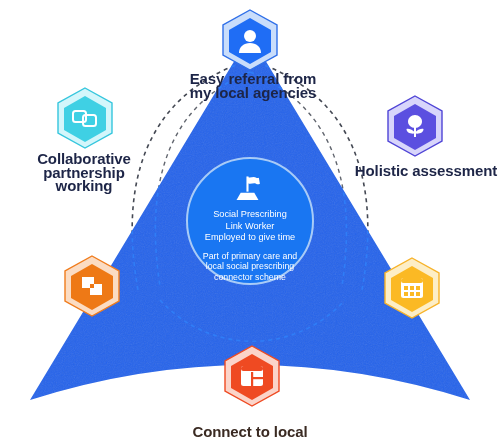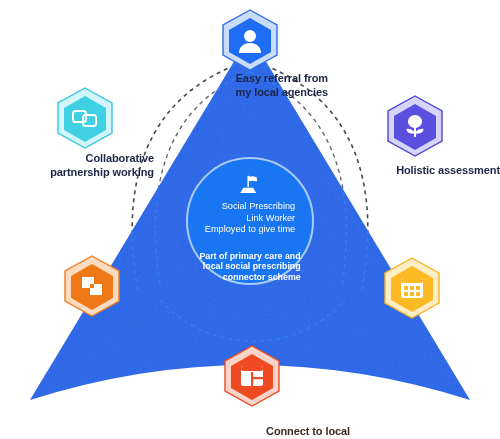--- a/index.html
+++ b/index.html
@@ -19,23 +19,23 @@
   .node{position:absolute;}
   .hex{
     position:relative;
     width:62px;height:62px;
   }
   .hex .halo,.hex .body{
     position:absolute;left:0;top:0;width:100%;height:100%;
   }
   .hex-label{
     position:absolute;
-    text-align:right;
+    text-align:center;
     font-weight:bold;
-    font-size:11px;
+    font-size:15px;
     line-height:13.5px;
     color:#1d2547;
     white-space:pre-line;
     letter-spacing:-0.1px;
   }
 
   
   #center-circle{
     position:absolute;
     left:186px;top:157px;
@@ -44,26 +44,26 @@
     background:#1976f2;
     border:2px solid #a8cbf7;
     box-sizing:border-box;
     display:flex;flex-direction:column;
     align-items:center;justify-content:flex-start;
     padding-top:15px;
   }
   #center-icon{width:30px;height:30px;margin-bottom:6px;}
   .center-text{
     color:#ffffff;
-    text-align:right;
+    text-align:center;
     font-size:9.2px;
     line-height:11.4px;
     white-space:pre-line;
   }
-  .center-text.second{margin-top:15px;font-size:8.8px;line-height:10.8px;font-weight:bold;}
+  .center-text.second{margin-top:7px;font-size:8.8px;line-height:10.8px;}
 
   
   #label-top{left:178px;top:72px;width:150px;}
   #label-left{left:14px;top:152px;width:140px;}
   #label-right{left:352px;top:164px;width:148px;}
   #label-bottom-left{left:8px;top:318px;width:182px;}
   #label-bottom-right{left:338px;top:320px;width:162px;}
   #label-bottom{left:150px;top:408px;width:200px;color:#3a2a22;margin-top:17px;}
 </style>
 </head>

